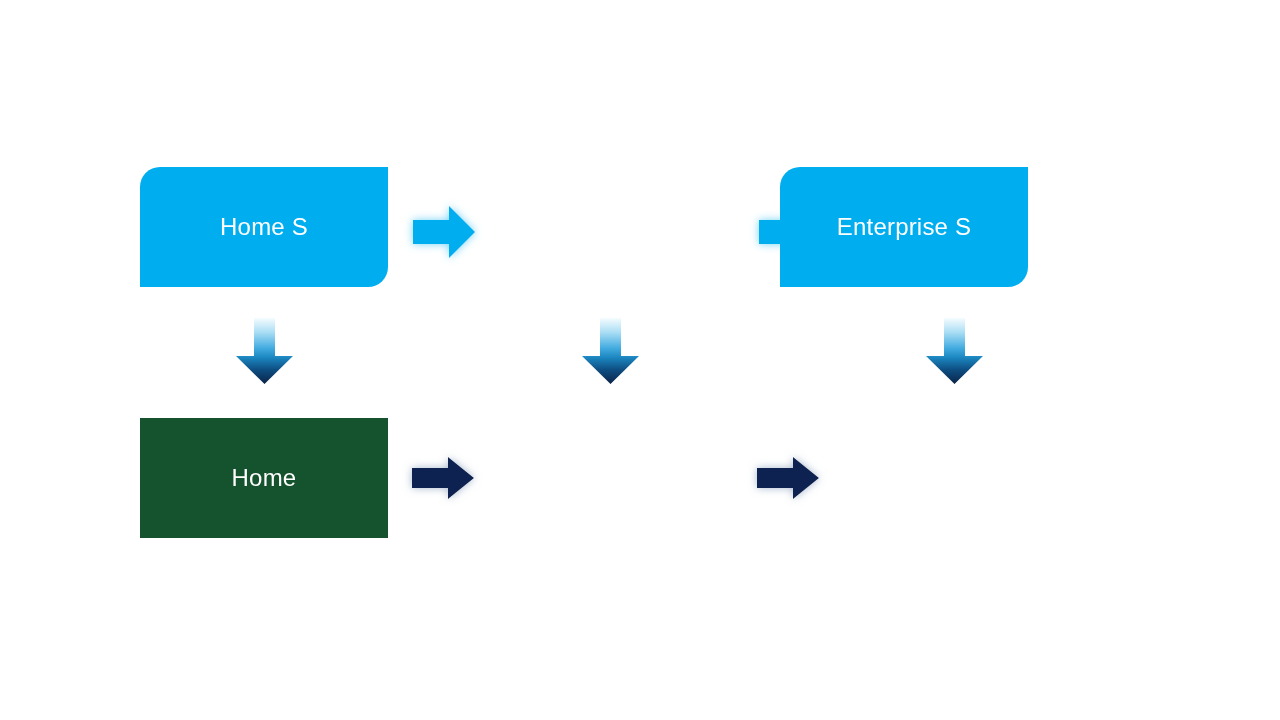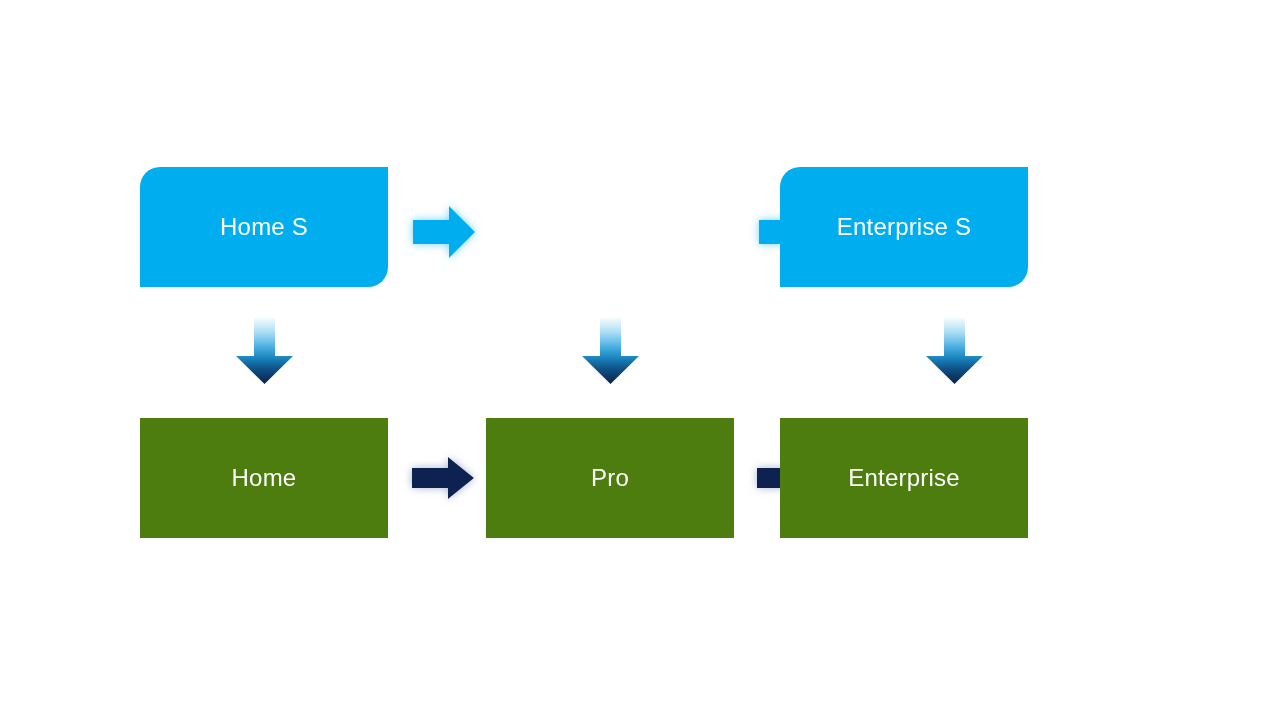--- a/index.html
+++ b/index.html
@@ -23,21 +23,21 @@
     justify-content: center;
     color: #ffffff;
     font-size: 24px;
     letter-spacing: 0.2px;
   }
   .node.top {
     background: #00AEEF;
     border-radius: 20px 0 20px 0;
   }
   .node.bottom {
-    background: #4d7c0f;
+    background: #14532d;
     justify-content: center;
   }
 
   .arrow { position: absolute; overflow: visible; }
 
   
   .col1 { left: 140px; }
   .col2 { left: 486px; }
   .col3 { left: 780px; }
   .row-top { top: 167px; }
@@ -95,25 +95,19 @@
   </svg>
 
   <div class="node bottom col1 row-bottom">
     <span>Home</span>
   </div>
 
   <svg class="arrow" style="left:412px; top:457px" width="62" height="42" viewBox="0 0 62 42">
     <polygon points="0,11 36,11 36,0 62,21 36,42 36,31 0,31" filter="url(#glow-dark)" fill="#0C2451"></polygon>
   </svg>
 
-  <div class="node bottom col2 row-bottom">
-    <span>Pro</span>
-  </div>
 
   <svg class="arrow" style="left:757px; top:457px" width="62" height="42" viewBox="0 0 62 42">
     <polygon points="0,11 36,11 36,0 62,21 36,42 36,31 0,31" filter="url(#glow-dark)" fill="#0C2451"></polygon>
   </svg>
 
-  <div class="node bottom col3 row-bottom">
-    <span>Enterprise</span>
-  </div>
 
 </div>
 
 </body></html>

